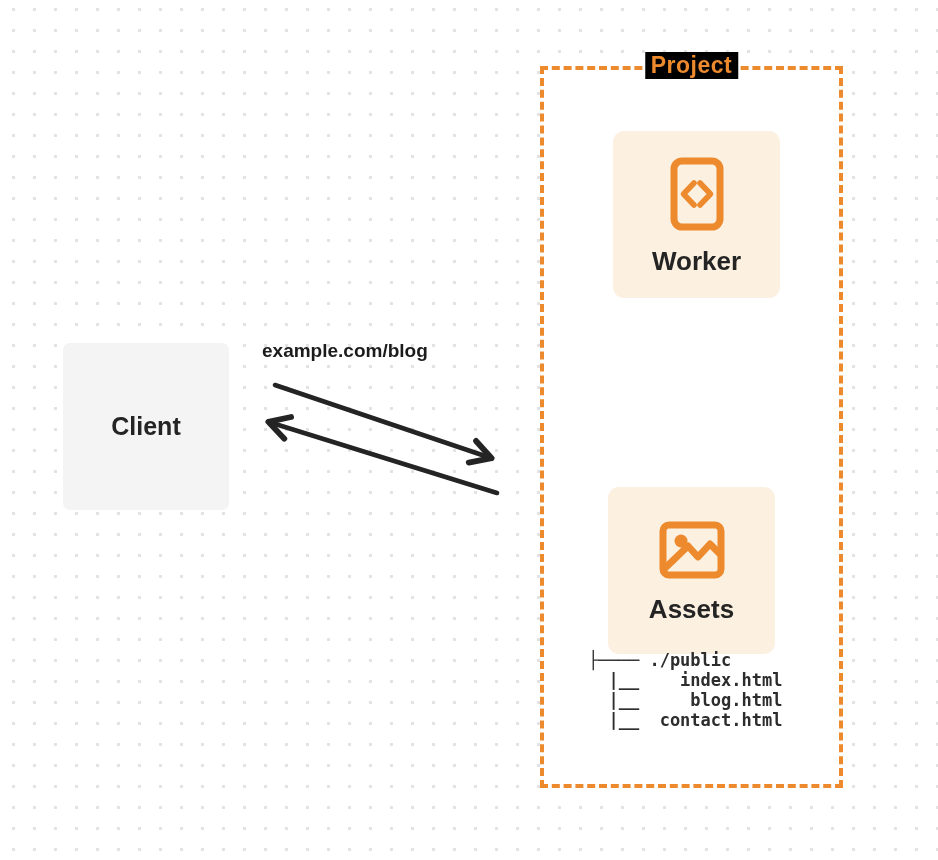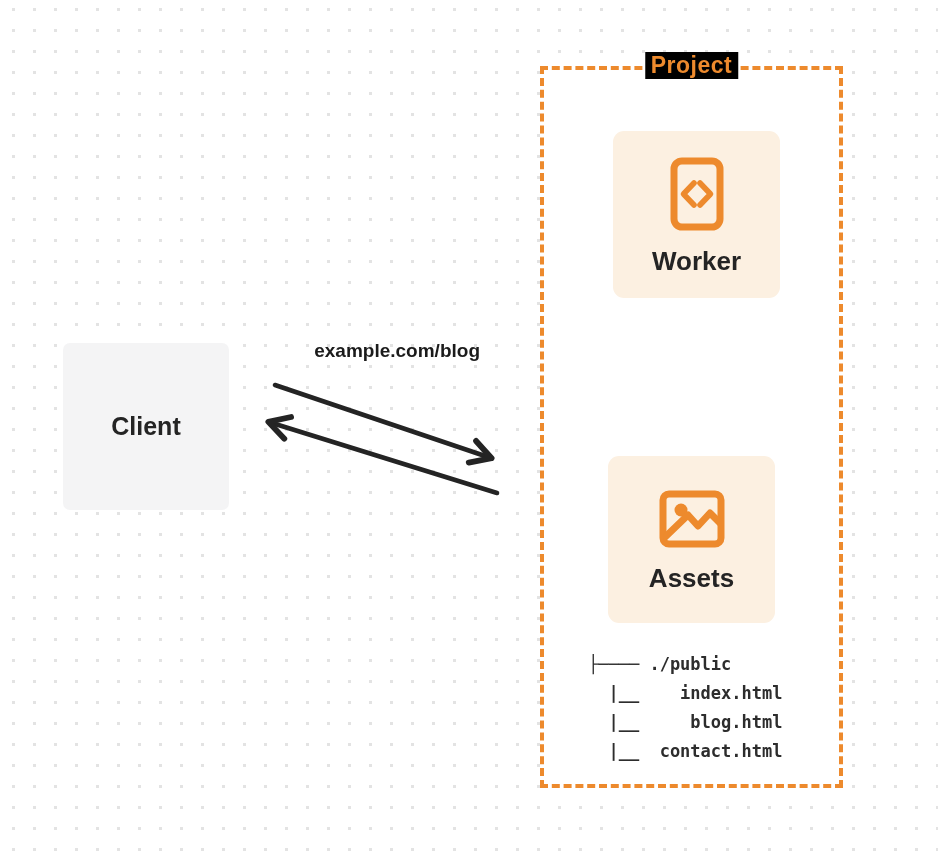--- a/index.html
+++ b/index.html
@@ -55,38 +55,38 @@
     height: 167px;
     background: var(--card_bg, #FCF0E1);
     border-radius: 11px;
     display: flex;
     flex-direction: column;
     align-items: center;
     justify-content: center;
     gap: 16px;
   }
   .card-worker { left: 613px; top: 131px; }
-  .card-assets { left: 608px; top: 456px; }
+  .card-assets { left: 608px; top: 487px; }
   .card-label {
     font-size: 26px;
     font-weight: 700;
     color: var(--text_dark, #242424);
     line-height: 1;
   }
   .oicon .stroke { stroke: var(--accent, #ED8A2D); fill: none; }
   .oicon .fill   { fill: var(--accent, #ED8A2D); stroke: none; }
 
   
   .file-tree {
     position: absolute;
     left: 588px;
     top: 650px;
     font-family: "DejaVu Sans Mono", monospace;
     font-size: 17px;
-    line-height: 29px;
+    line-height: 20px;
     font-weight: 700;
     color: #2D2D2D;
     white-space: pre;
   }
 
   
   .client-box {
     position: absolute;
     left: 63px;
     top: 343px;
@@ -104,21 +104,21 @@
     font-weight: 700;
     color: var(--text_dark, #242424);
   }
 
   
   .request-label {
     position: absolute;
     left: 262px;
     top: 340px;
     width: 218px;
-    text-align: right;
+    text-align: left;
     font-size: 19px;
     font-weight: 700;
     color: #1B1B1B;
     white-space: nowrap;
   }
 
   
   .arrows {
     position: absolute;
     left: 250px;

